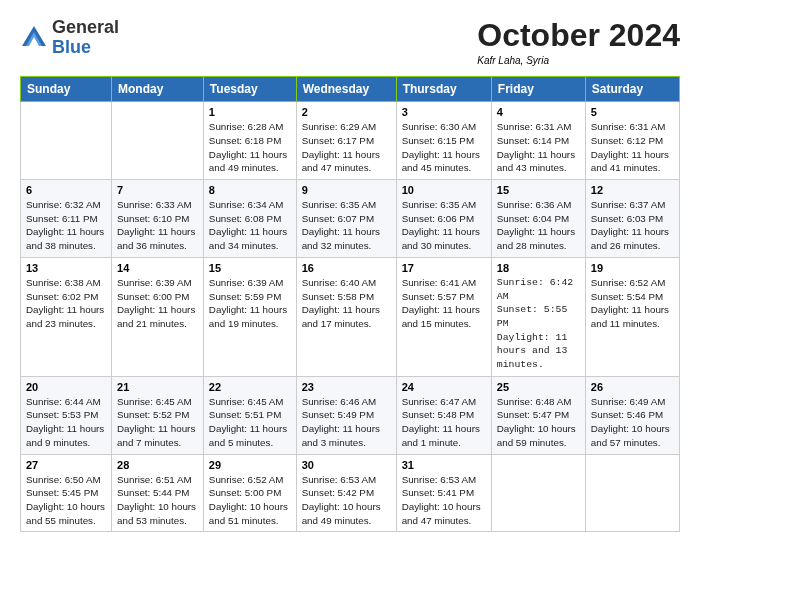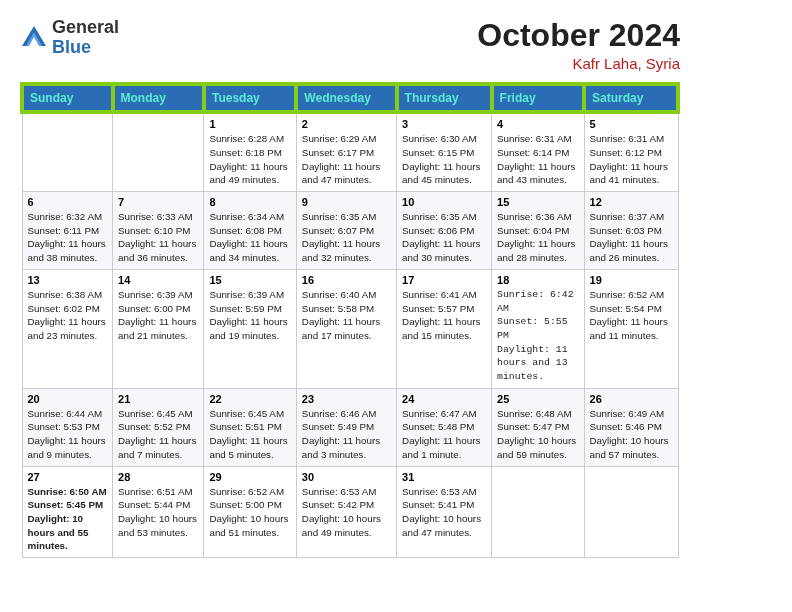--- a/index.html
+++ b/index.html
@@ -40,46 +40,46 @@
       font-size: 18px;
       font-weight: bold;
       color: #2a6db5;
     }
     .logo-icon {
       width: 28px;
       height: 28px;
       margin-right: 4px;
     }
     .title-block {
-      text-align: right;
     }
     .month-title {
       font-size: 32px;
       font-weight: bold;
       color: #222;
       line-height: 1.1;
     }
     .location {
-      font-size: 15px;
-      color: #b91c1c;
+      font-size: 10px;
+      color: #000000;
       margin-top: 2px;
+      font-style: italic;
     }
     .calendar {
       width: 100%;
       border-collapse: collapse;
       font-size: 10.5px;
     }
     .calendar th {
       background: #2a6db5;
-      color: #5eead4;
+      color: #ffffff;
       text-align: left;
       padding: 5px 6px;
       font-size: 12px;
       font-weight: bold;
-      border: 4px solid #84cc16;
+      border: 1px solid #84cc16;
     }
     .calendar td {
       vertical-align: top;
       border: 1px solid #ccc;
       padding: 4px 5px;
       width: 113px;
       min-height: 80px;
       background: #fff;
     }
     .calendar tr:nth-child(even) td {
@@ -300,21 +300,21 @@
           <td>
             <span class="day-num">26</span>
             <div class="day-info" style="white-space: pre-line;">Sunrise: 6:49 AM
 Sunset: 5:46 PM
 Daylight: 10 hours and 57 minutes.</div>
           </td>
         </tr>
         <tr>
           <td>
             <span class="day-num">27</span>
-            <div class="day-info" style="white-space: pre-line; font-weight: bold;">Sunrise: 6:50 AM
+            <div class="day-info" style="white-space: pre-line;">Sunrise: 6:50 AM
 Sunset: 5:45 PM
 Daylight: 10 hours and 55 minutes.</div>
           </td>
           <td>
             <span class="day-num">28</span>
             <div class="day-info" style="white-space: pre-line;">Sunrise: 6:51 AM
 Sunset: 5:44 PM
 Daylight: 10 hours and 53 minutes.</div>
           </td>
           <td>

